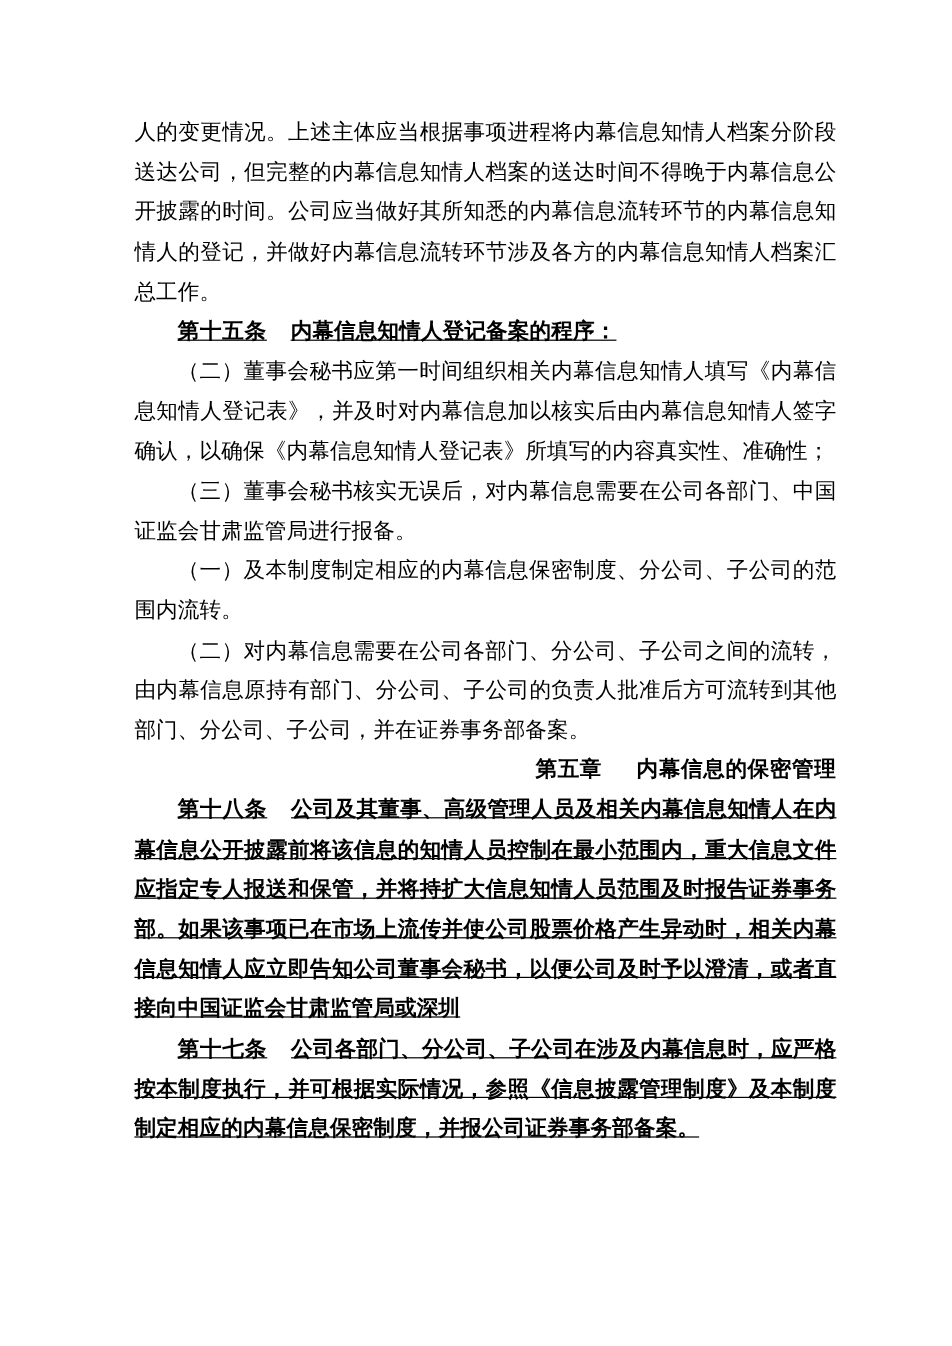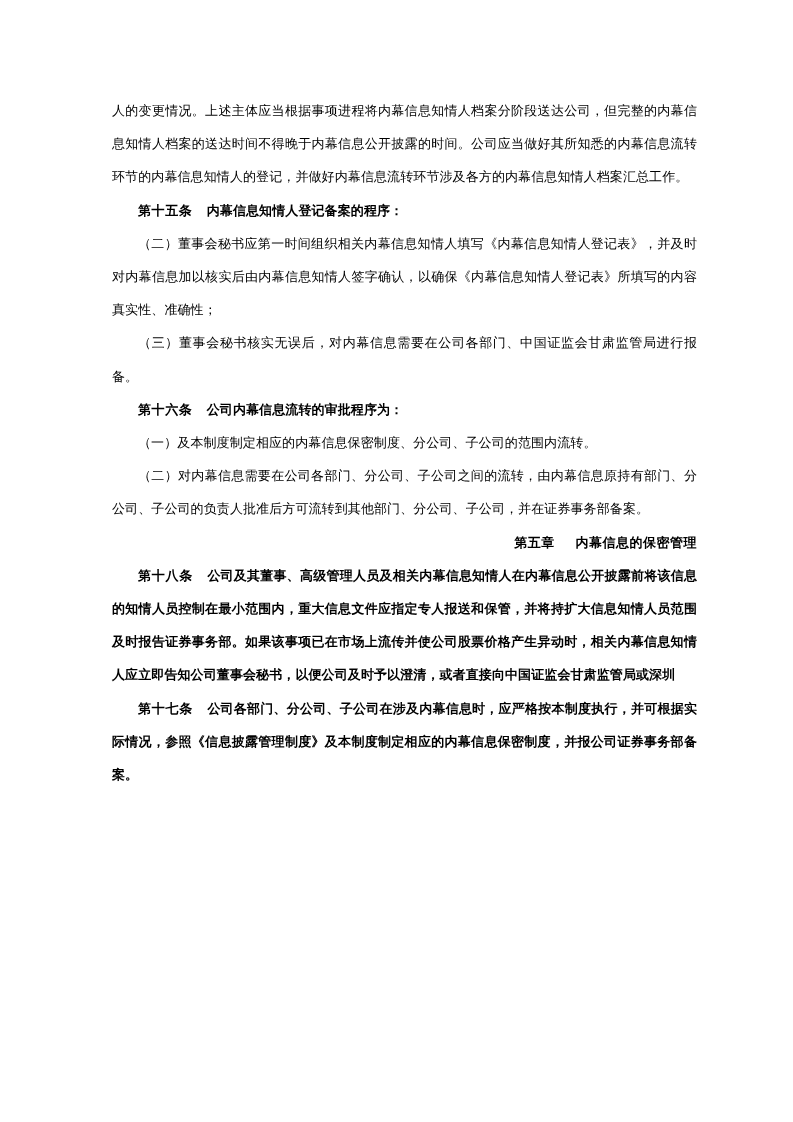--- a/index.html
+++ b/index.html
@@ -16,38 +16,39 @@
   }
   .page {
     position: relative;
     width: 793px;
     height: 1122px;
     box-sizing: border-box;
     padding: 94px 96px 80px 112px;
     background: #ffffff;
   }
   .doc-body {
-    font-size: 13px;
+    font-size: 18px;
     line-height: 33.2px;
     text-align: justify;
     text-justify: inter-ideograph;
     letter-spacing: 0.1px;
   }
   p {
     margin: 0;
     padding: 0;
   }
   .para {
     text-indent: 0;
   }
   .indent2 {
     text-indent: 2em;
   }
   .article-head {
     font-weight: bold;
+    text-decoration: underline;
   }
   .article-head .art-num {
     font-weight: bold;
     letter-spacing: 0.6px;
   }
   .article-head .art-gap {
     display: inline-block;
     width: 1.1em;
   }
   .chapter {
@@ -70,23 +71,20 @@
 
     <p class="para indent2 article-head">
       <span class="art-num">第十五条</span><span class="art-gap"></span><span>内幕信息知情人登记备案的程序：</span>
     </p>
 
 
     <p class="para indent2">（二）董事会秘书应第一时间组织相关内幕信息知情人填写《内幕信息知情人登记表》，并及时对内幕信息加以核实后由内幕信息知情人签字确认，以确保《内幕信息知情人登记表》所填写的内容真实性、准确性；</p>
 
     <p class="para indent2">（三）董事会秘书核实无误后，对内幕信息需要在公司各部门、中国证监会甘肃监管局进行报备。</p>
 
-    <p class="para indent2 article-head">
-      <span class="art-num">第十六条</span><span class="art-gap"></span><span>公司内幕信息流转的审批程序为：</span>
-    </p>
 
     <p class="para indent2">（一）及本制度制定相应的内幕信息保密制度、分公司、子公司的范围内流转。</p>
 
     <p class="para indent2">（二）对内幕信息需要在公司各部门、分公司、子公司之间的流转，由内幕信息原持有部门、分公司、子公司的负责人批准后方可流转到其他部门、分公司、子公司，并在证券事务部备案。</p>
 
 
     <p class="para chapter">
       <span>第五章</span><span class="ch-gap"></span><span>内幕信息的保密管理</span>
     </p>
 

